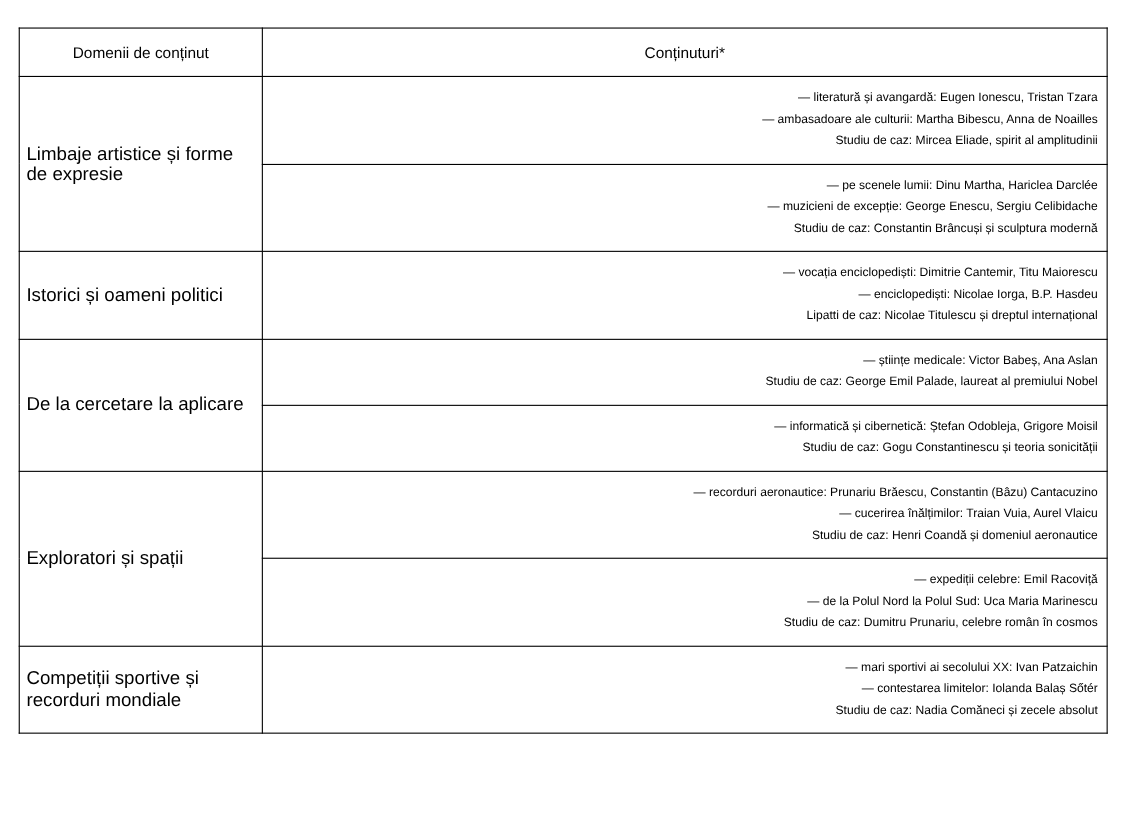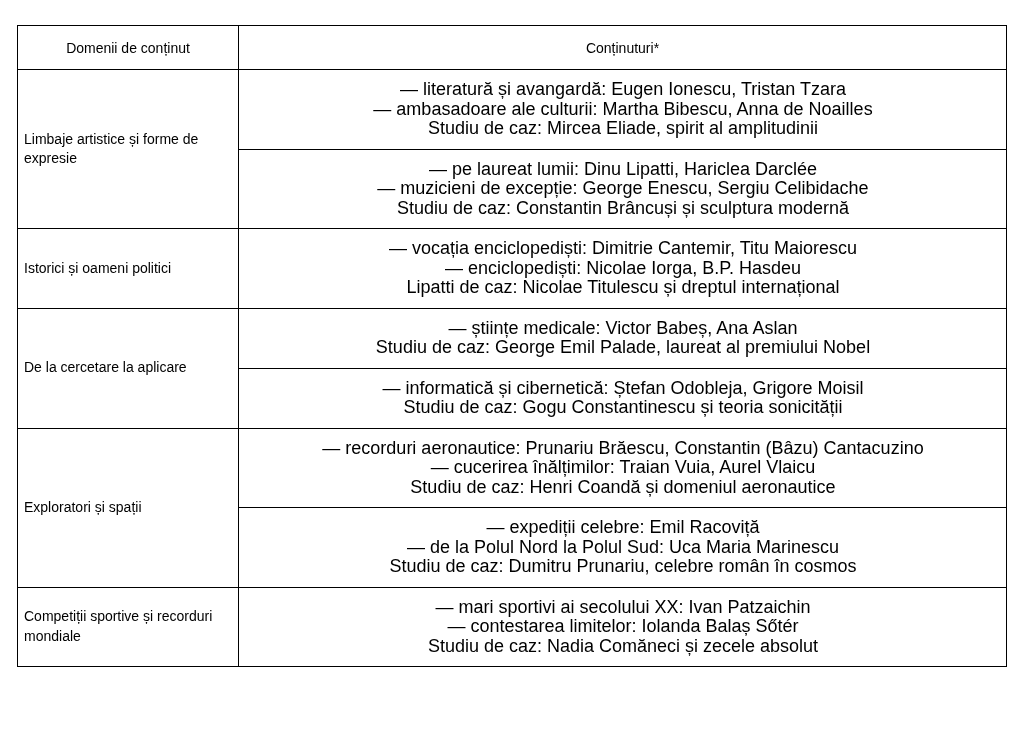--- a/index.html
+++ b/index.html
@@ -30,29 +30,29 @@
   }
   col.domain-col { width: 221px; }
   .content-table th {
     font-weight: normal;
     font-size: 14px;
     text-align: center;
     height: 43px;
     padding: 0 4px;
   }
   td.domain {
-    font-size: 14px;
+    font-size: 17px;
     line-height: 19.5px;
     padding: 6px 8px 6px 6px;
     text-align: left;
   }
   td.content {
-    font-size: 18px;
+    font-size: 11px;
     padding: 10px 8px 10px 9px;
-    text-align: center;
+    text-align: right;
   }
   .line {
     line-height: 19.5px;
     white-space: nowrap;
     overflow: hidden;
   }
   .footnote {
     width: 996px;
     margin: 16px 0 0 -3px;
     font-size: 13px;
@@ -82,21 +82,21 @@
     <tr>
       <td class="domain" rowspan="2">Limbaje artistice și forme de expresie</td>
       <td class="content">
         <div class="line">— literatură și avangardă: Eugen Ionescu, Tristan Tzara</div>
         <div class="line">— ambasadoare ale culturii: Martha Bibescu, Anna de Noailles</div>
         <div class="line">Studiu de caz: Mircea Eliade, spirit al amplitudinii</div>
       </td>
     </tr>
     <tr>
       <td class="content">
-        <div class="line">— pe laureat lumii: Dinu Lipatti, Hariclea Darclée</div>
+        <div class="line">— pe scenele lumii: Dinu Martha, Hariclea Darclée</div>
         <div class="line">— muzicieni de excepție: George Enescu, Sergiu Celibidache</div>
         <div class="line">Studiu de caz: Constantin Brâncuși și sculptura modernă</div>
       </td>
     </tr>
 
     <tr>
       <td class="domain">Istorici și oameni politici</td>
       <td class="content">
         <div class="line">— vocația enciclopediști: Dimitrie Cantemir, Titu Maiorescu</div>
         <div class="line">— enciclopediști: Nicolae Iorga, B.P. Hasdeu</div>

